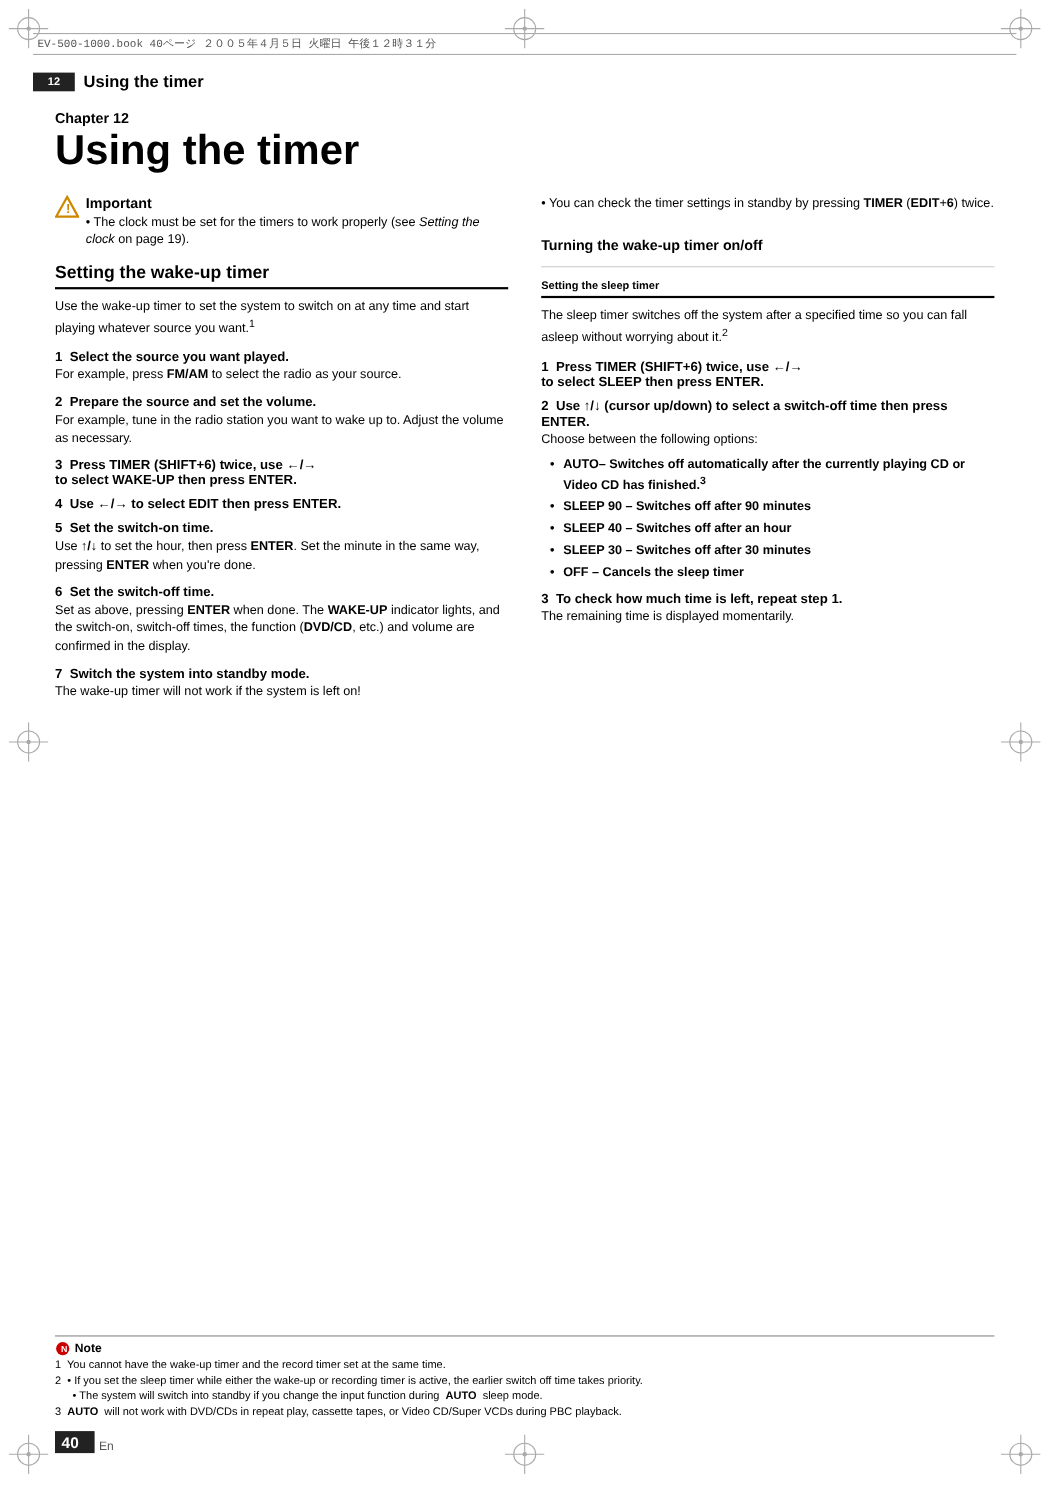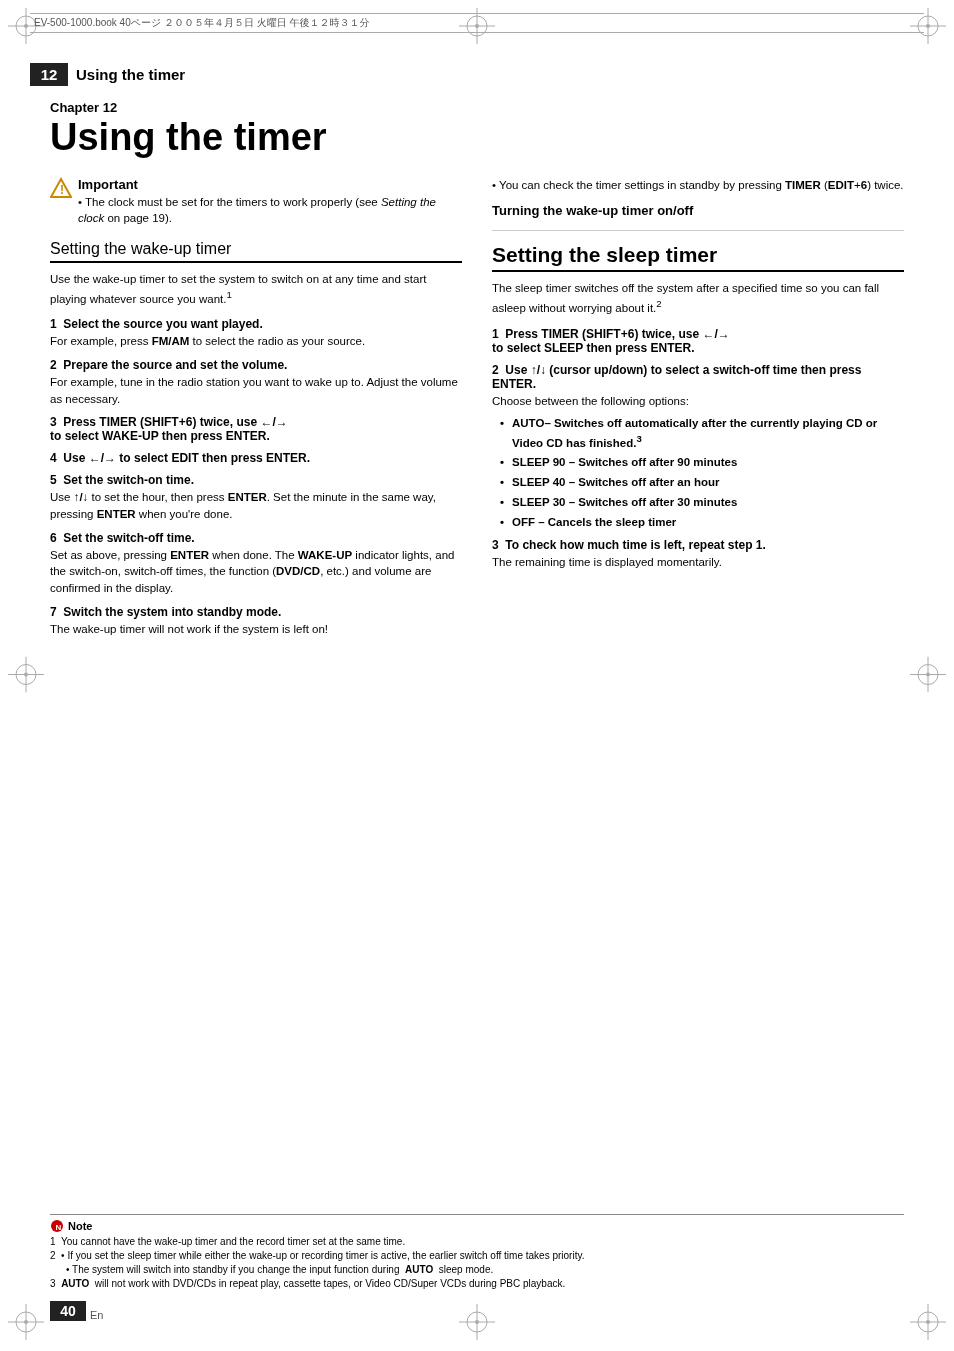--- a/index.html
+++ b/index.html
@@ -22,46 +22,47 @@
       height: 28px;
       display: flex;
       align-items: center;
       background: #fff;
     }
 
     .chapter-badge {
       background: #222;
       color: #fff;
       font-weight: bold;
-      font-size: 15px;
+      font-size: 10px;
       padding: 3px 2px;
       margin-right: 8px;
       min-width: 38px;
       text-align: center;
     }
 
     .header-title {
       font-size: 15px;
       font-weight: bold;
       color: #000;
     }
 
     
     .file-info {
       position: absolute;
-      top: 13px;
+      top: 30px;
       left: 30px;
       right: 30px;
       font-size: 10px;
       color: #555;
       border-top: 1px solid #aaa;
       border-bottom: 1px solid #aaa;
       padding: 2px 4px;
       display: flex;
       align-items: center;
+      font-family: Liberation Mono, monospace;
     }
 
     
     .main-content {
       position: absolute;
       top: 100px;
       left: 50px;
       right: 50px;
       bottom: 80px;
     }
@@ -119,41 +120,41 @@
     }
 
     .important-content p {
       font-size: 11.5px;
       line-height: 1.4;
     }
 
     
     .section-heading {
       font-size: 16px;
-      font-weight: normal;
+      font-weight: bold;
       color: #000;
       border-bottom: 2px solid #000;
       padding-bottom: 3px;
       margin-bottom: 8px;
     }
 
     .section-heading-right {
-      font-size: 21px;
+      font-size: 10px;
       font-weight: bold;
       color: #000;
       border-bottom: 2px solid #000;
       padding-bottom: 3px;
       margin-bottom: 8px;
       margin-top: 0;
     }
 
     .subsection-heading {
       font-size: 13px;
       font-weight: bold;
-      margin-top: 10px;
+      margin-top: 22px;
       margin-bottom: 4px;
     }
 
     
     .step {
       margin-bottom: 8px;
     }
 
     .step-title {
       font-weight: bold;
@@ -226,21 +227,21 @@
     .page-number {
       position: absolute;
       bottom: 30px;
       left: 50px;
       background: #222;
       color: #fff;
       font-weight: bold;
       font-size: 14px;
       padding: 2px 6px;
       min-width: 36px;
-      text-align: center;
+      text-align: left;
     }
 
     .page-en {
       position: absolute;
       bottom: 30px;
       left: 90px;
       font-size: 11px;
       color: #555;
     }
 

